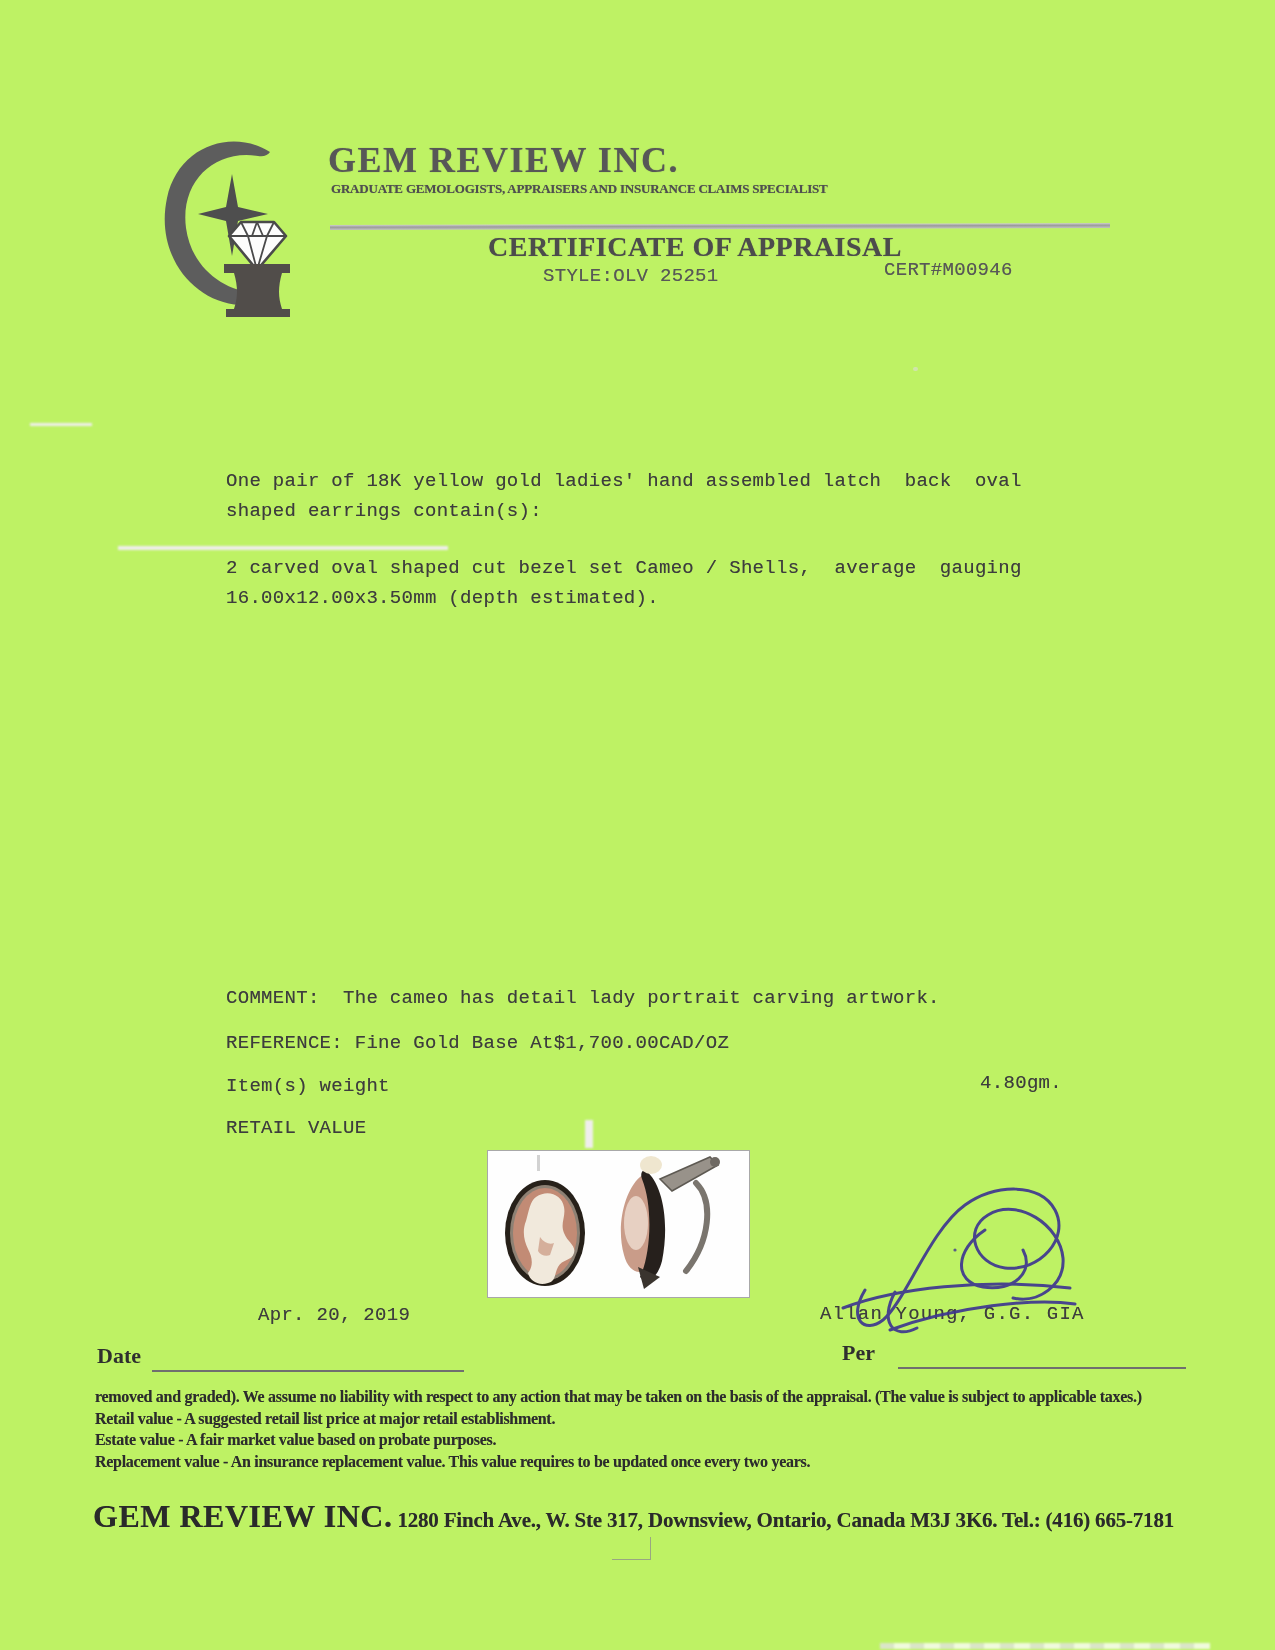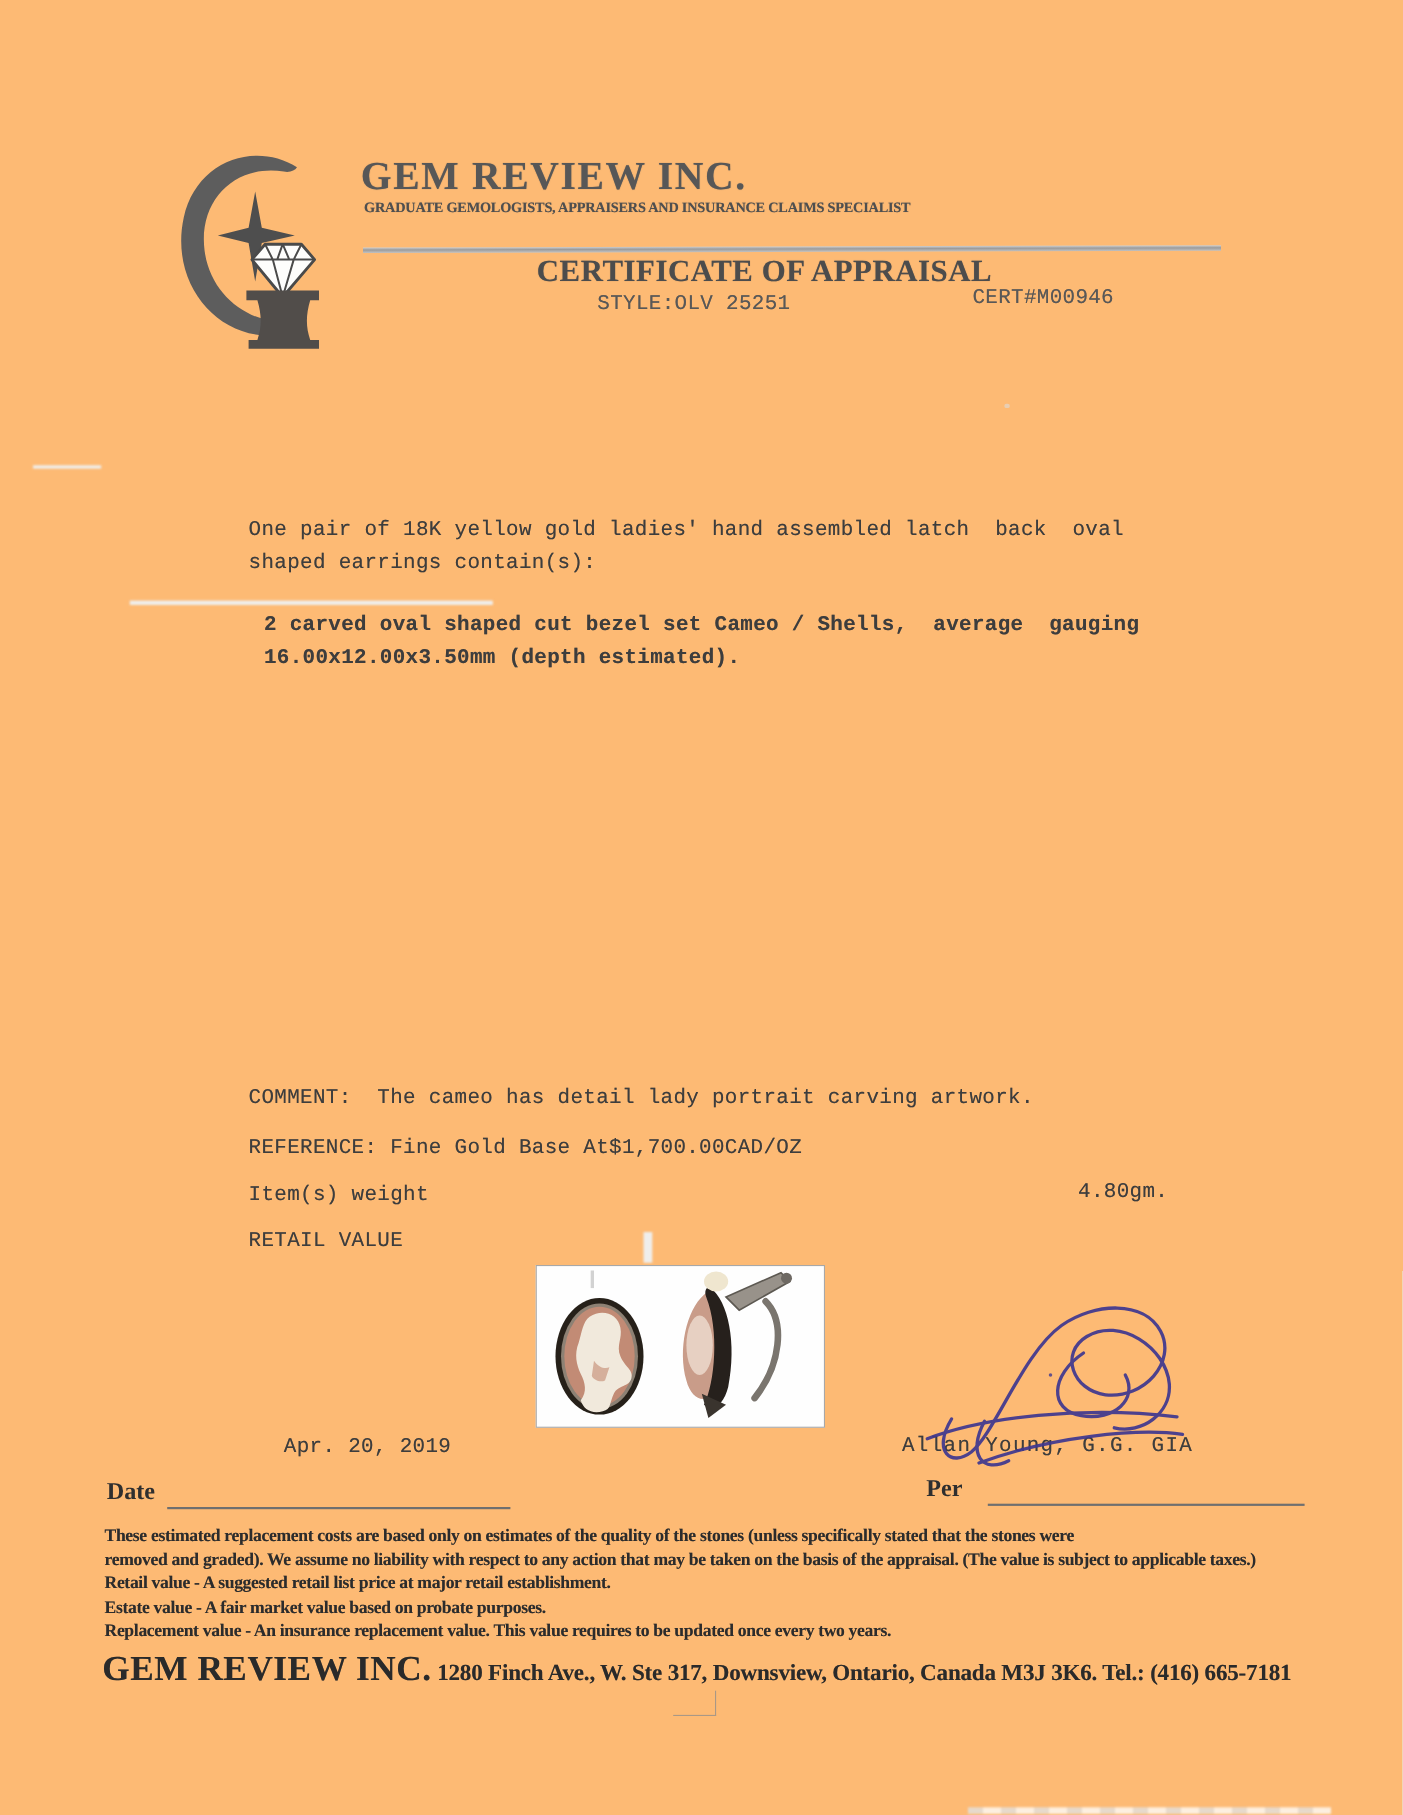--- a/index.html
+++ b/index.html
@@ -1,20 +1,20 @@
 <!DOCTYPE html>
 <html><head>
 <meta charset="utf-8">
 <style>
   html,body{margin:0;padding:0;background:#e9e9e9;}
   .page{
     position:relative;
     width:1275px;height:1650px;
     margin:0 auto;
-    background:#fdba74;
+    background:#bef264;
     overflow:hidden;
     font-family:"Liberation Serif","DejaVu Serif",serif;
   }
   .abs{position:absolute;}
   .mono{
     font-family:"Liberation Mono","DejaVu Sans Mono",monospace;
     color:#3d3d3d;
     font-size:19px;
     line-height:30px;
     white-space:pre-wrap;
@@ -46,21 +46,21 @@
   .certtitle{
     left:455px;top:231px;width:480px;
     text-align:center;
     font-size:28px;letter-spacing:.5px;
     color:#4c4c4c;
     text-shadow:0 0 .8px rgba(80,80,80,.6);
   }
   .styleno{left:543px;top:261px;color:#585858;}
   .certno{left:884px;top:255px;color:#585858;}
   .para1{left:226px;top:466px;width:810px;}
-  .para2{left:240px;top:553px;width:810px;font-weight:bold;}
+  .para2{left:226px;top:553px;width:810px;}
   .commentline{left:226px;top:983px;width:820px;}
   .referenceline{left:226px;top:1028px;width:820px;}
   .wlabel{left:226px;top:1071px;}
   .wvalue{left:760px;top:1068px;width:302px;text-align:right;}
   .rlabel{left:226px;top:1113px;}
   .rvalue{left:760px;top:1112px;width:303px;text-align:right;}
   .photo{
     left:487px;top:1150px;width:263px;height:148px;
     background:#fefefe;
     border:1px solid #a8a8a8;
@@ -174,21 +174,20 @@
       <circle cx="120" cy="78" r="1.6" fill="#3e3790" opacity=".8"></circle>
     </svg>
   </div>
 
   <div class="abs dlabel serifb">Date</div>
   <div class="abs dline"></div>
   <div class="abs plabel serifb">Per</div>
   <div class="abs pline"></div>
 
   <div class="abs disclaimer">
-    <div>These estimated replacement costs are based only on estimates of the  quality of the stones (unless specifically stated that the stones were</div>
     <div>removed and graded). We assume no liability with respect to any action that may be taken on the basis of the appraisal. (The value is subject to applicable taxes.)</div>
     <div>Retail value - A suggested retail list price at major retail establishment.</div>
     <div>Estate value - A fair market value based on probate purposes.</div>
     <div>Replacement value - An insurance replacement value. This value requires to be updated once every two years.</div>
   </div>
 
   <div class="abs footer">
     <span class="fbrand">GEM REVIEW INC.</span><span class="faddr"> 1280 Finch Ave., W. Ste 317, Downsview, Ontario, Canada M3J 3K6.  Tel.: (416) 665-7181</span>
   </div>
 

